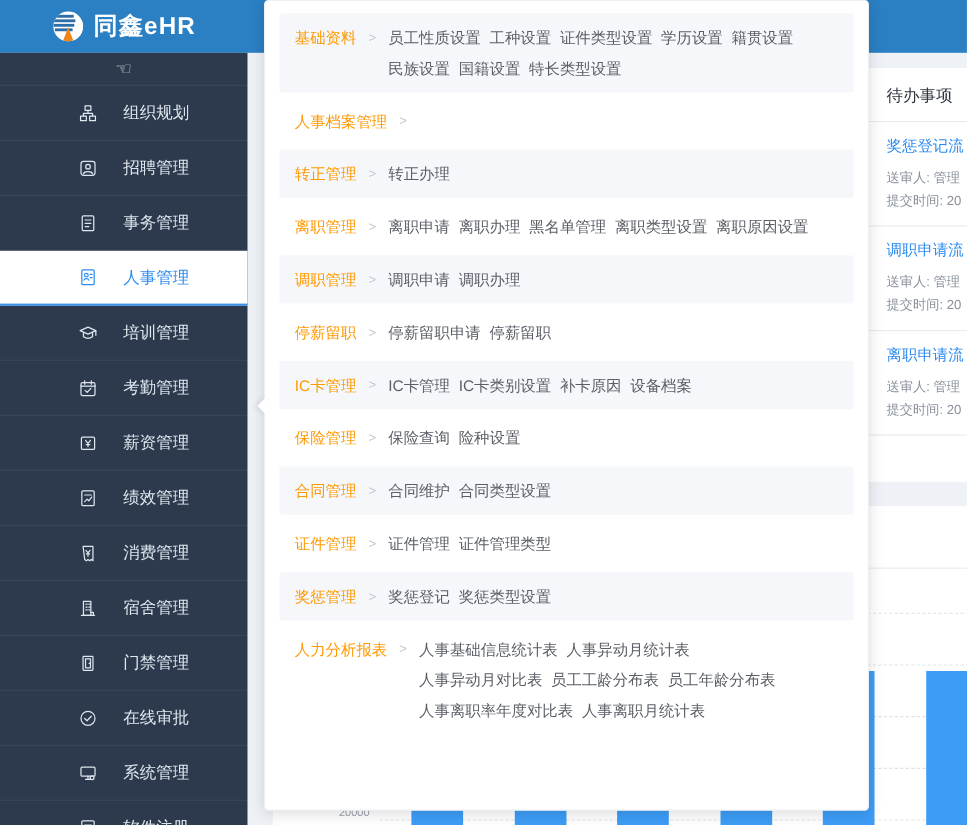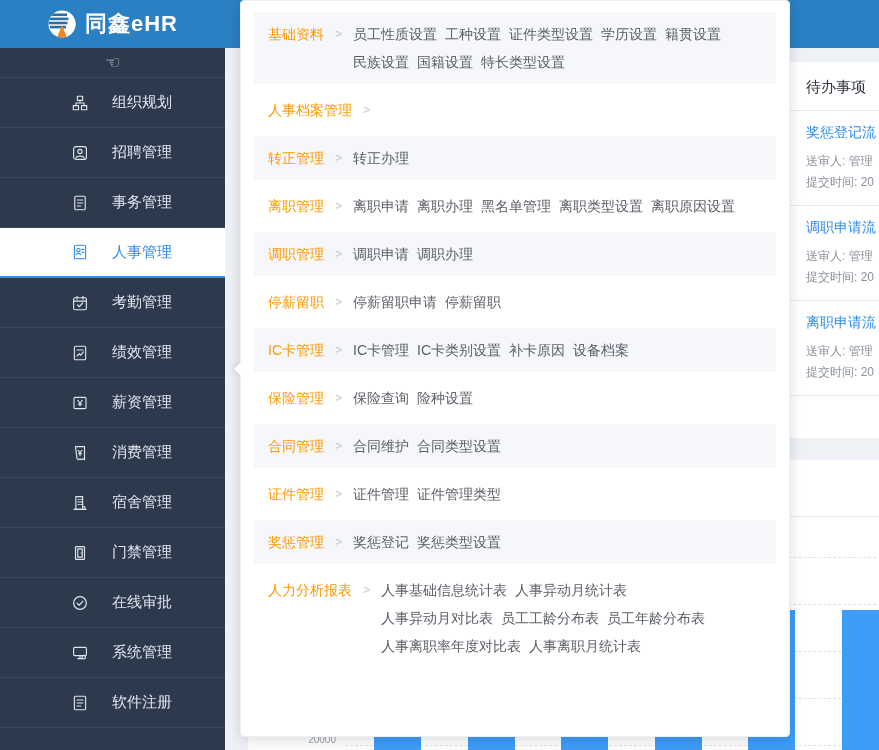--- a/index.html
+++ b/index.html
@@ -128,43 +128,53 @@
               <rect x="4.5" y="3" width="15" height="18" rx="1.5"></rect>
               <circle cx="10" cy="9.5" r="2.2"></circle>
               <path d="M7 15.5c.8-2.2 5.2-2.2 6 0M14.5 8.5H17M14.5 12.5H17"></path>
             </svg>
           </span>
           <span class="s-label">人事管理</span>
         </div>
         <div class="side-item">
           <span class="s-icon">
             <svg viewBox="0 0 24 24">
+              <path d="M12 4.5 2.5 8.8l9.5 4.2 9.5-4.2z"></path>
+              <path d="M6.5 11.5v4.8c3.2 2.2 7.8 2.2 11 0v-4.8"></path>
+              <path d="M21.5 9.5v5"></path>
+            </svg>
+          </span>
+          <span class="s-label">培训管理</span>
+        </div>
+        <div class="side-item">
+          <span class="s-icon">
+            <svg viewBox="0 0 24 24">
               <rect x="3.5" y="5" width="17" height="16" rx="2"></rect>
               <path d="M3.5 9.5h17M8 3v4M16 3v4M8.5 14.5l2.5 2.5 4.5-5"></path>
             </svg>
           </span>
           <span class="s-label">考勤管理</span>
         </div>
         <div class="side-item">
           <span class="s-icon">
             <svg viewBox="0 0 24 24">
+              <rect x="4" y="4.5" width="16" height="15" rx="1.5"></rect>
+              <path d="M9 8.5l3 3.5 3-3.5M12 12v4M9.8 13.5h4.4"></path>
+            </svg>
+          </span>
+          <span class="s-label">薪资管理</span>
+        </div>
+        <div class="side-item">
+          <span class="s-icon">
+            <svg viewBox="0 0 24 24">
               <rect x="4.5" y="3" width="15" height="18" rx="1.5"></rect>
               <path d="M8 8h8M8 16l3-3 2 2 3.5-4.5"></path>
             </svg>
           </span>
           <span class="s-label">绩效管理</span>
-        </div>
-        <div class="side-item">
-          <span class="s-icon">
-            <svg viewBox="0 0 24 24">
-              <rect x="4" y="4.5" width="16" height="15" rx="1.5"></rect>
-              <path d="M9 8.5l3 3.5 3-3.5M12 12v4M9.8 13.5h4.4"></path>
-            </svg>
-          </span>
-          <span class="s-label">薪资管理</span>
         </div>
         <div class="side-item">
           <span class="s-icon">
             <svg viewBox="0 0 24 24">
               <path d="M6 3.5h12V21l-2-1.5-2 1.5-2-1.5-2 1.5-2-1.5z"></path>
               <path d="M9.5 8.5l2.5 3 2.5-3M12 11.5v4M10 12.8h4"></path>
             </svg>
           </span>
           <span class="s-label">消费管理</span>
         </div>

